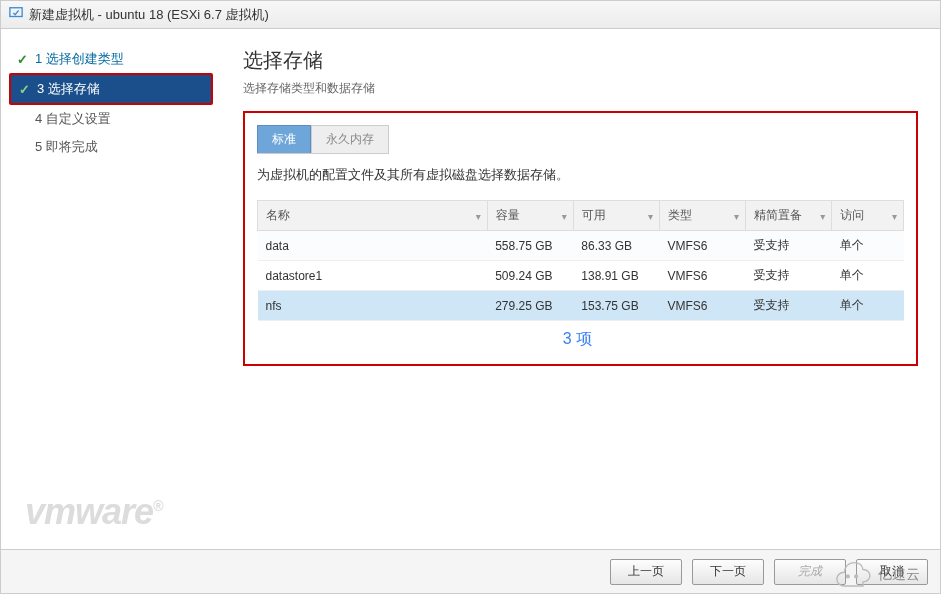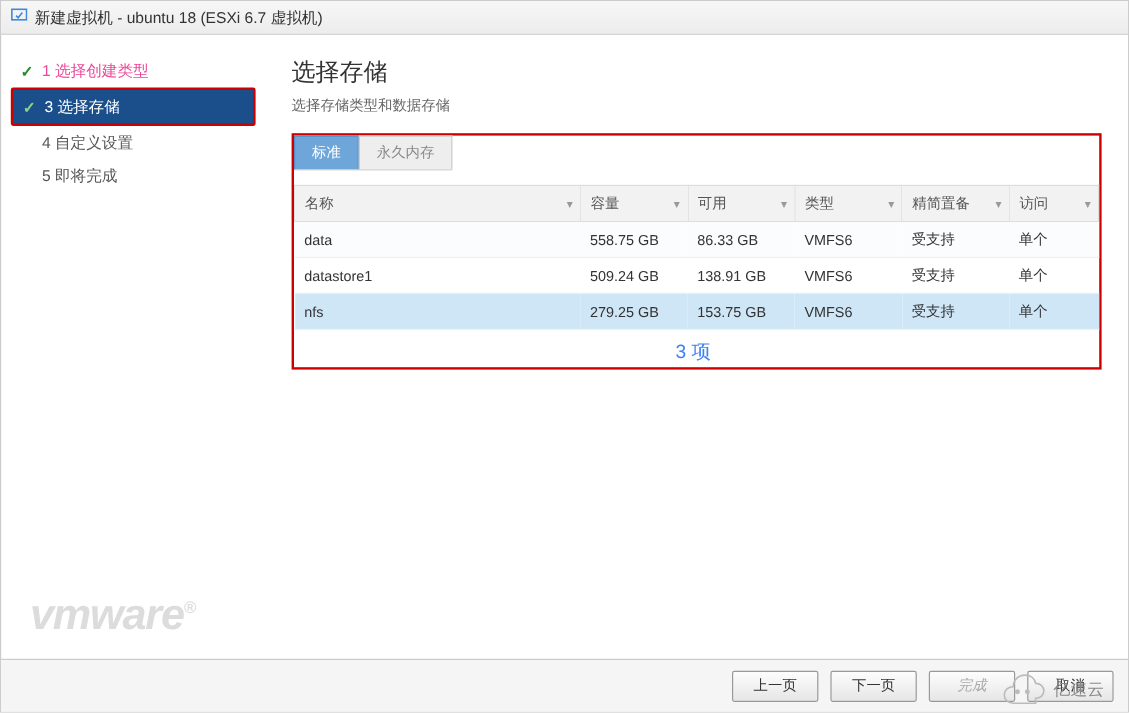--- a/index.html
+++ b/index.html
@@ -2,32 +2,32 @@
 <html><head>
   <meta charset="utf-8">
   <style>
     * { box-sizing: border-box; margin: 0; padding: 0; }
     body { font-family: Arial, "Microsoft YaHei", sans-serif; font-size: 12px; background: #fff; color: #333; }
     .dialog { width: 941px; height: 594px; border: 1px solid #ccc; background: #fff; position: relative; display: flex; flex-direction: column; }
     .titlebar { height: 28px; background: linear-gradient(#f7f7f7, #ececec); border-bottom: 1px solid #ccc; display: flex; align-items: center; padding: 0 8px; font-size: 13px; color: #333; }
     .titlebar .icon { margin-right: 6px; color: #3b8adb; }
     .content-area { flex: 1; display: flex; overflow: hidden; }
     .sidebar { width: 220px; padding: 16px 8px 0 8px; border-right: 0; }
-    .step { display: flex; align-items: center; padding: 5px 8px; font-size: 13px; color: #ec4899; cursor: pointer; border-radius: 2px; }
+    .step { display: flex; align-items: center; padding: 5px 8px; font-size: 13px; color: #0369a1; cursor: pointer; border-radius: 2px; }
     .step .check { width: 14px; display: inline-block; color: #2e8b2e; font-weight: bold; margin-right: 4px; }
     .step.done .check::before { content: "✓"; }
     .step.current { background: #1b4f8b; color: #fff; border: 2px solid #c00; }
     .step.current .check { color: #8bd08b; }
     .step.future { color: #555; }
     .step.future .check::before { content: ""; }
     .step.current .check::before { content: "✓"; }
     .main { flex: 1; padding: 18px 22px 18px 22px; position: relative; }
     .main-title { font-size: 20px; color: #333; margin-bottom: 6px; }
     .main-sub { font-size: 12px; color: #666; margin-bottom: 14px; }
-    .red-box { border: 2px solid #c00; }
+    .red-box { border: 2px solid #c00; padding: 12px; }
     .tabs { display: flex; border-bottom: 1px solid #ccc; width: fit-content; margin-bottom: 12px; }
     .tab { padding: 5px 14px; font-size: 12px; border: 1px solid #ccc; border-bottom: none; background: #eee; color: #888; cursor: pointer; }
     .tab.active { background: #6ea6d9; color: #fff; border-color: #5a8ec2; }
     .tab-desc { margin-bottom: 16px; color: #333; font-size: 13px; }
     table.datastores { width: 100%; border-collapse: collapse; font-size: 12px; }
     table.datastores th { text-align: left; padding: 6px 8px; background: #f2f2f2; border: 1px solid #ddd; color: #555; font-weight: normal; position: relative; }
     table.datastores th .caret { position: absolute; right: 6px; top: 50%; transform: translateY(-50%); color: #999; font-size: 10px; }
     table.datastores td { padding: 6px 8px; border-bottom: 1px solid #eee; }
     table.datastores tbody tr:nth-child(odd){ background: #fafcfe; }
     table.datastores tbody tr.selected { background: #cfe6f7; }
@@ -82,20 +82,21 @@
 
     <div class="main">
       <div class="main-title">选择存储</div>
       <div class="main-sub">选择存储类型和数据存储</div>
 
       <div class="red-box">
         <div class="tabs">
           <div class="tab active">标准</div>
           <div class="tab">永久内存</div>
         </div>
+        <div class="tab-desc">为虚拟机的配置文件及其所有虚拟磁盘选择数据存储。</div>
 
         <table class="datastores">
           <thead>
             <tr>
               <th class="col-name"><span>名称</span><span class="caret">▾</span></th>
               <th class="col-cap"><span>容量</span><span class="caret">▾</span></th>
               <th class="col-free"><span>可用</span><span class="caret">▾</span></th>
               <th class="col-type"><span>类型</span><span class="caret">▾</span></th>
               <th class="col-thin"><span>精简置备</span><span class="caret">▾</span></th>
               <th class="col-access"><span>访问</span><span class="caret">▾</span></th>

